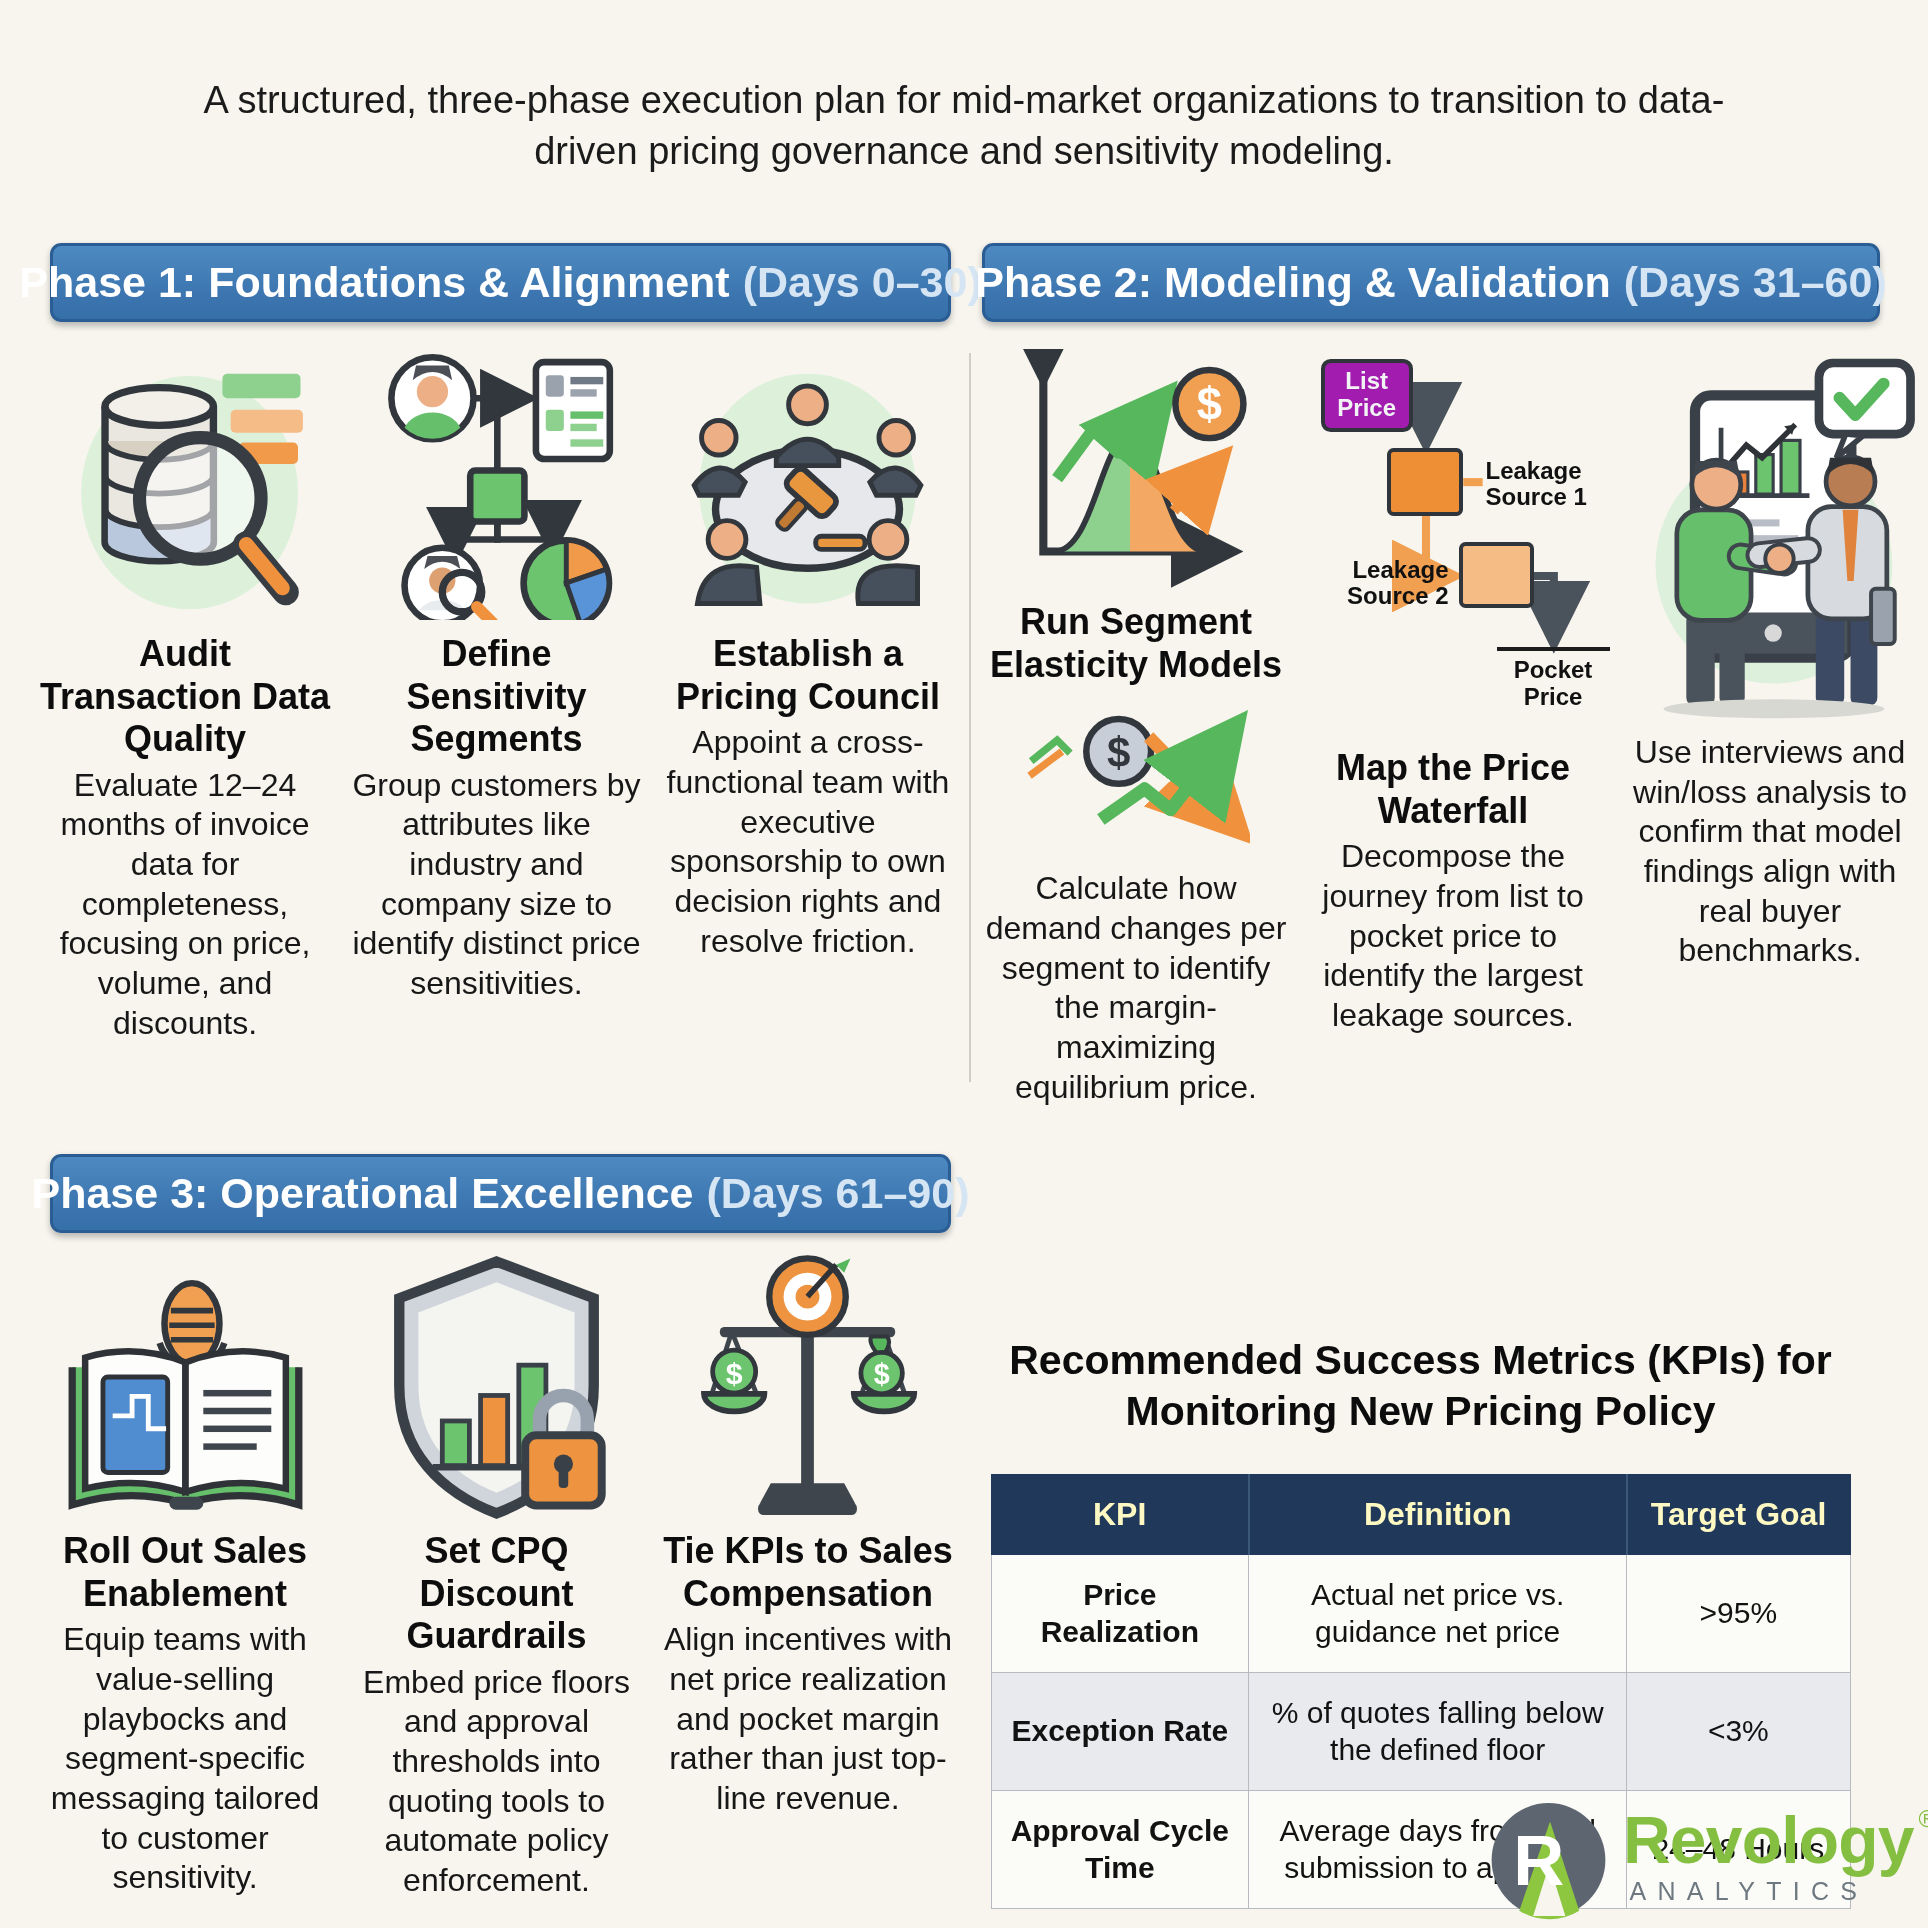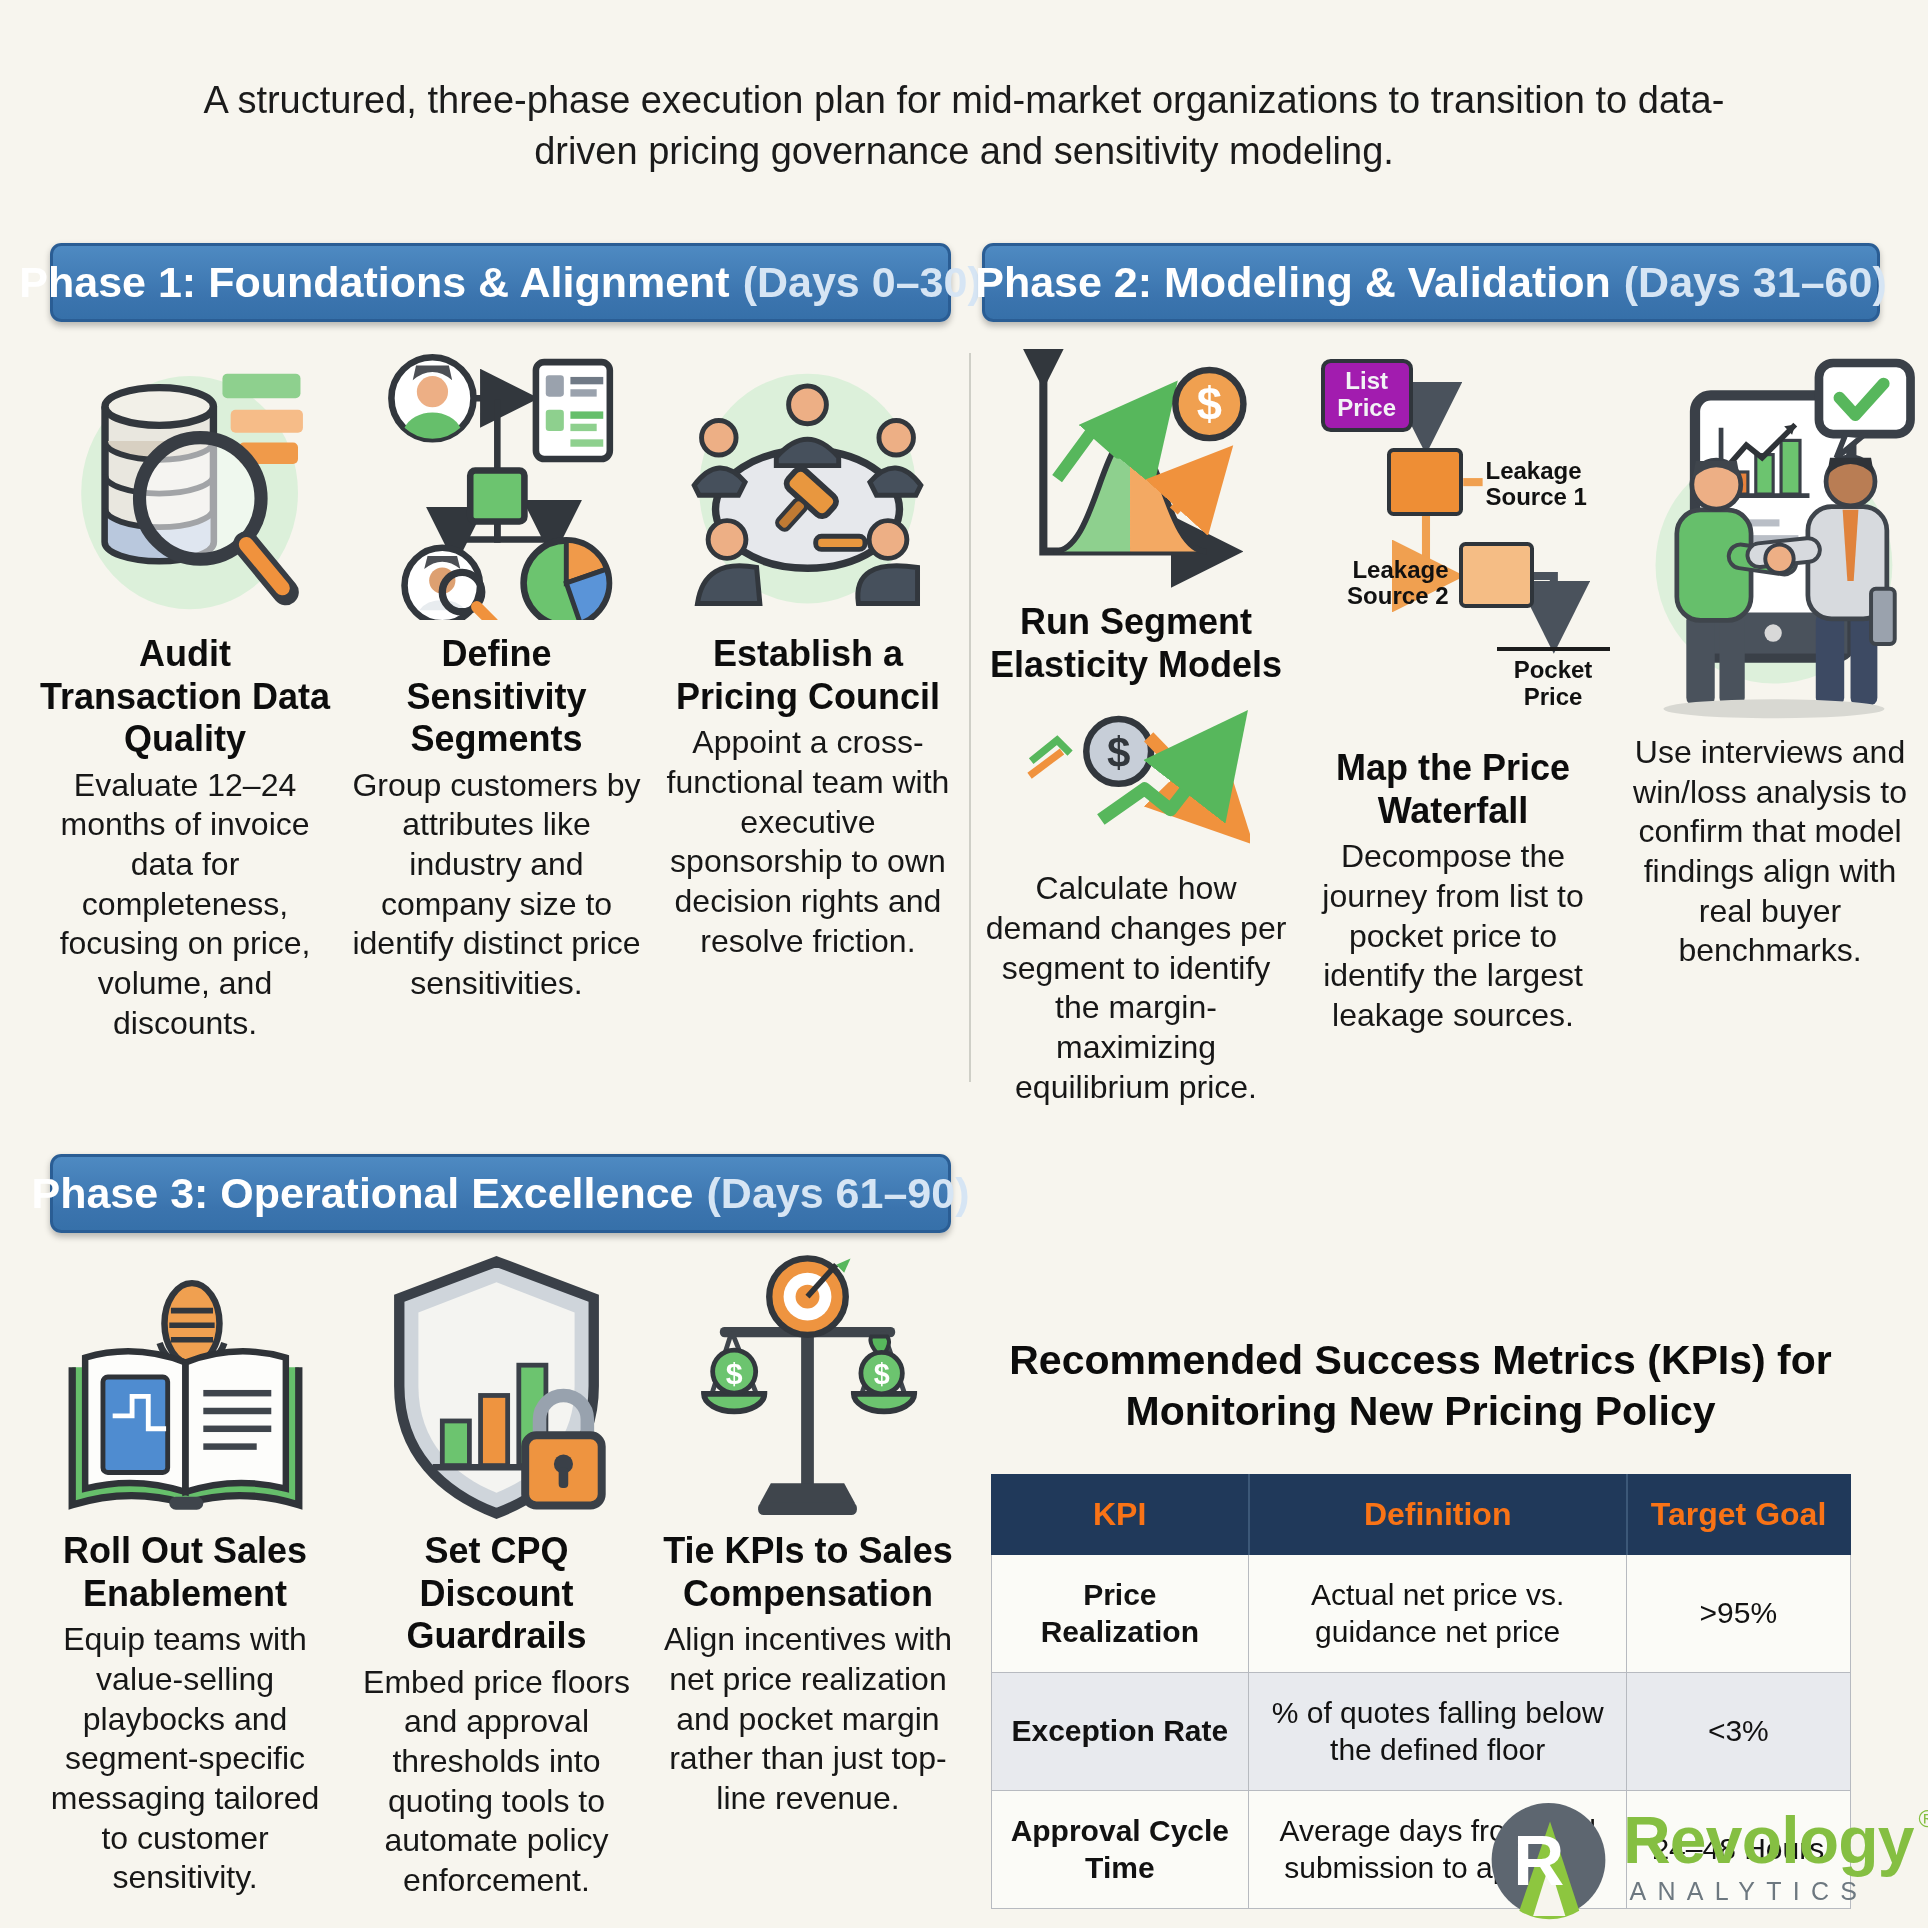--- a/index.html
+++ b/index.html
@@ -58,21 +58,21 @@
   .wf-l1 { left:183px; top:99px; width:122px; text-align:left; }
   .wf-l2 { left:0px; top:198px; width:146px; text-align:right; }
   .wf-pocket { left:194px; top:288px; width:113px; text-align:center; border-top:4px solid #1c1c1c; padding-top:6.5px; }
   .wf-svg { position:absolute; left:0; top:0; }
 
   
   .kpi-wrap { position:absolute; left:977px; top:1335px; width:887px; }
   .kpi-title { font-size:41px; font-weight:bold; text-align:center; line-height:1.25; color:#0c0c0c; }
   table.kpi { width:860px; margin:36px auto 0 auto; border-collapse:collapse; }
   table.kpi th {
-    background:#20395a; color:#f97316; font-size:32px; font-weight:bold;
+    background:#20395a; color:#fef9c3; font-size:32px; font-weight:bold;
     padding:21px 6.5px; border:1.6px solid #20395a;
   }
   table.kpi th + th { border-left:2.4px solid #3c5878; }
   table.kpi td {
     border:1.6px solid #b7bac0; font-size:30px; line-height:1.25;
     padding:21px 13px; text-align:center; background:#fbfbf7; color:#121212;
   }
   table.kpi td.kcol { font-weight:bold; width:30%; }
   table.kpi td.dcol { width:44%; }
   table.kpi td.tcol { width:26%; }

